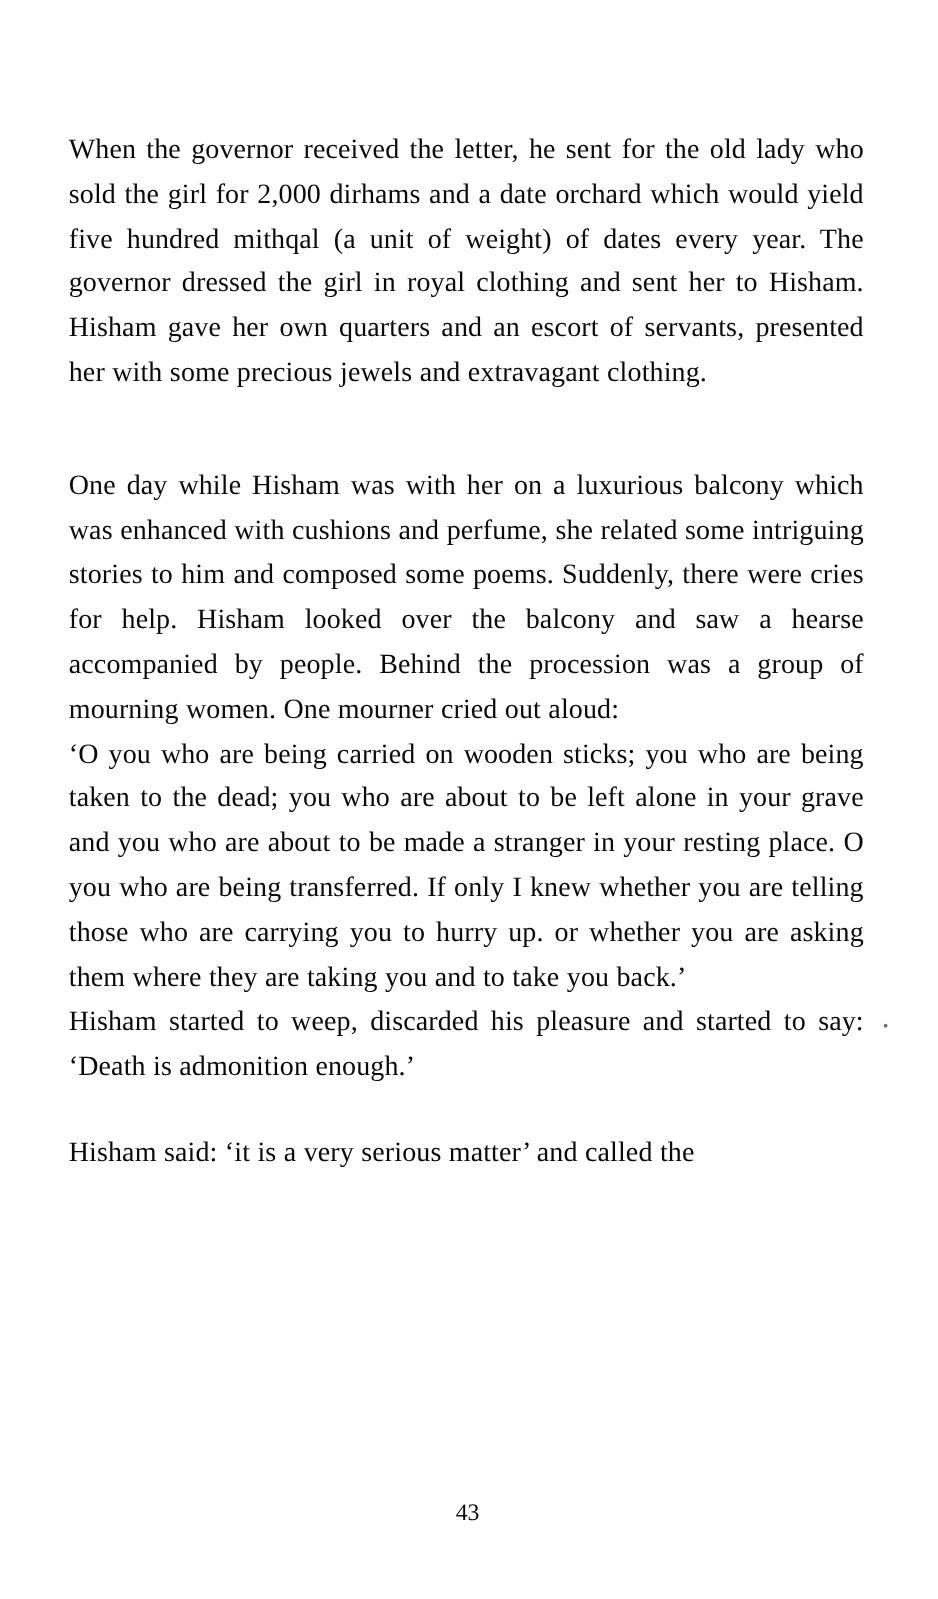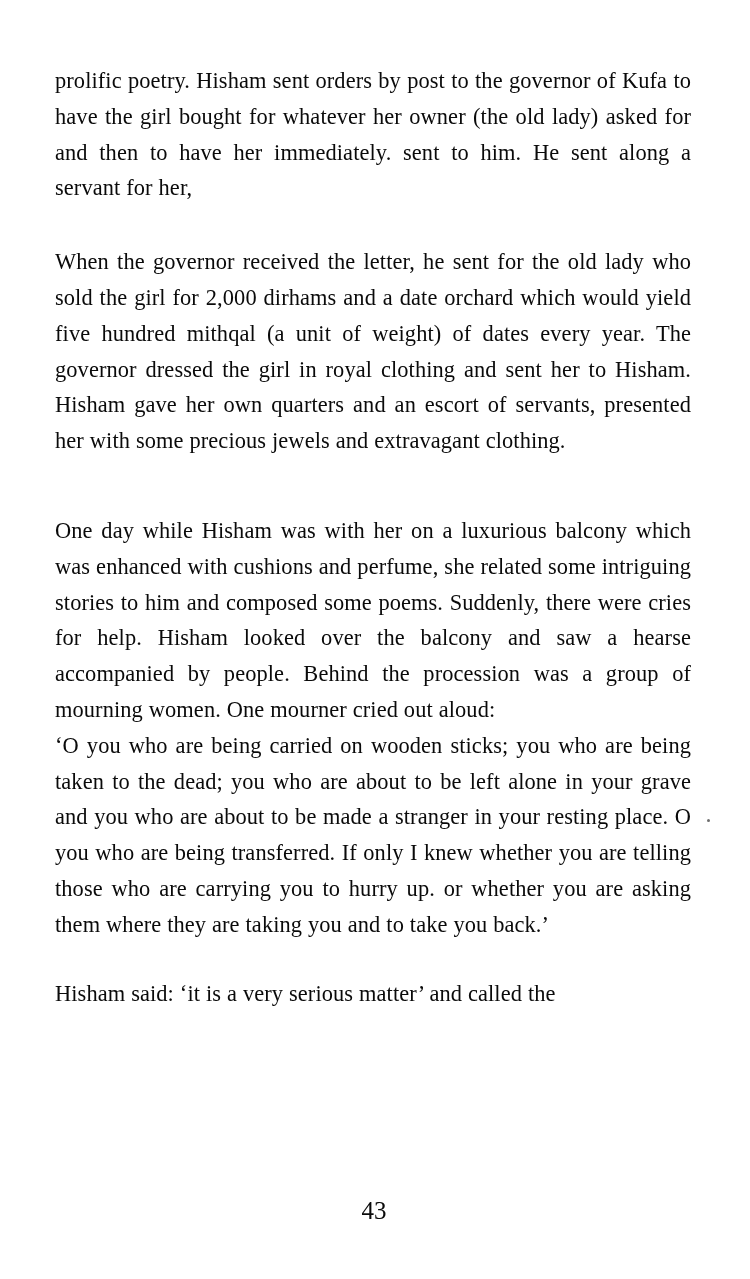--- a/index.html
+++ b/index.html
@@ -43,21 +43,21 @@
 
   
   .para { text-align-last: left; }
 
   .page-number {
     position: absolute;
     left: 0;
     right: 0;
     top: 1196px;
     text-align: center;
-    font-size: 25px;
+    font-size: 19px;
     line-height: 30px;
     font-family: "Liberation Serif", "DejaVu Serif", serif;
     color: #0a0a0a;
     transform: translateX(-1px);
   }
   
   .scan-speck {
     position: absolute;
     left: 707px;
     top: 819px;
@@ -67,24 +67,24 @@
     border-radius: 50%;
     opacity: 0.75;
   }
 </style>
 </head>
 <body>
 
 <div class="page">
 
   <div class="text-column">
-    <p class="para">prolific poetry. Hisham sent orders by post to the governor of Kufa to have the girl bought for whatever her owner (the old lady) asked for and then to have her immediately. sent to him. He sent along a servant for her,</p>
     <p class="para block-gap-1">When the governor received the letter, he sent for the old lady who sold the girl for 2,000 dirhams and a date orchard which would yield five hundred mithqal (a unit of weight) of dates every year. The governor dressed the girl in royal clothing and sent her to Hisham. Hisham gave her own quarters and an escort of servants, presented her with some precious jewels and extravagant clothing.</p>
     <p class="para block-gap-2">One day while Hisham was with her on a luxurious balcony which was enhanced with cushions and perfume, she related some intriguing stories to him and composed some poems. Suddenly, there were cries for help. Hisham looked over the balcony and saw a hearse accompanied by people. Behind the procession was a group of mourning women. One mourner cried out aloud:</p>
     <p class="para run-on">‘O you who are being carried on wooden sticks; you who are being taken to the dead; you who are about to be left alone in your grave and you who are about to be made a stranger in your resting place. O you who are being transferred. If only I knew whether you are telling those who are carrying you to hurry up. or whether you are asking them where they are taking you and to take you back.’</p>
+    <p class="para run-on">Hisham started to weep, discarded his pleasure and started to say: ‘Death is admonition enough.’</p>
     <p class="para run-on">Hisham said: ‘it is a very serious matter’ and called the</p>
   </div>
 
   <div class="scan-speck"></div>
 
   <div class="page-number">43</div>
 
 </div>
 
 </body></html>

